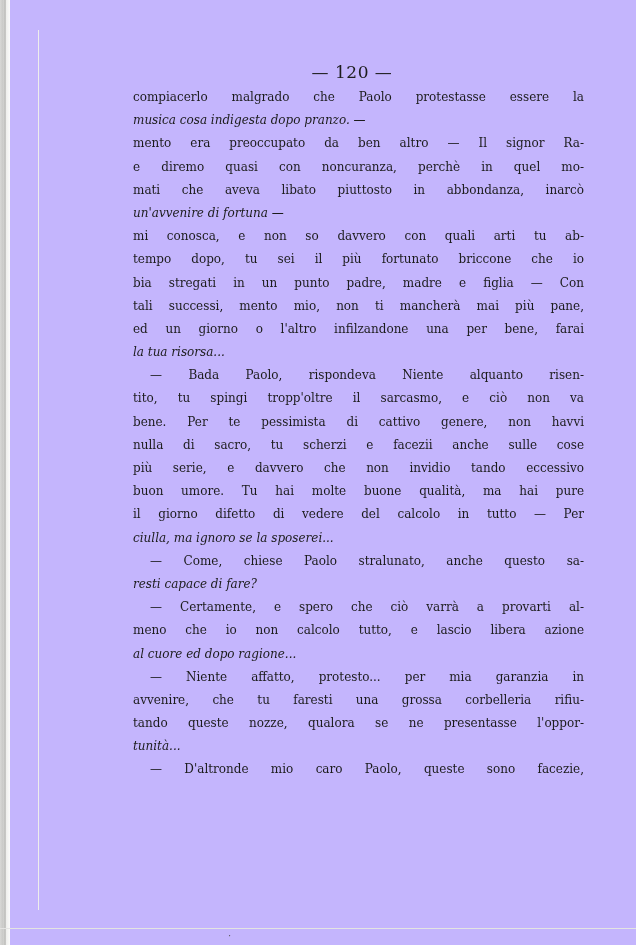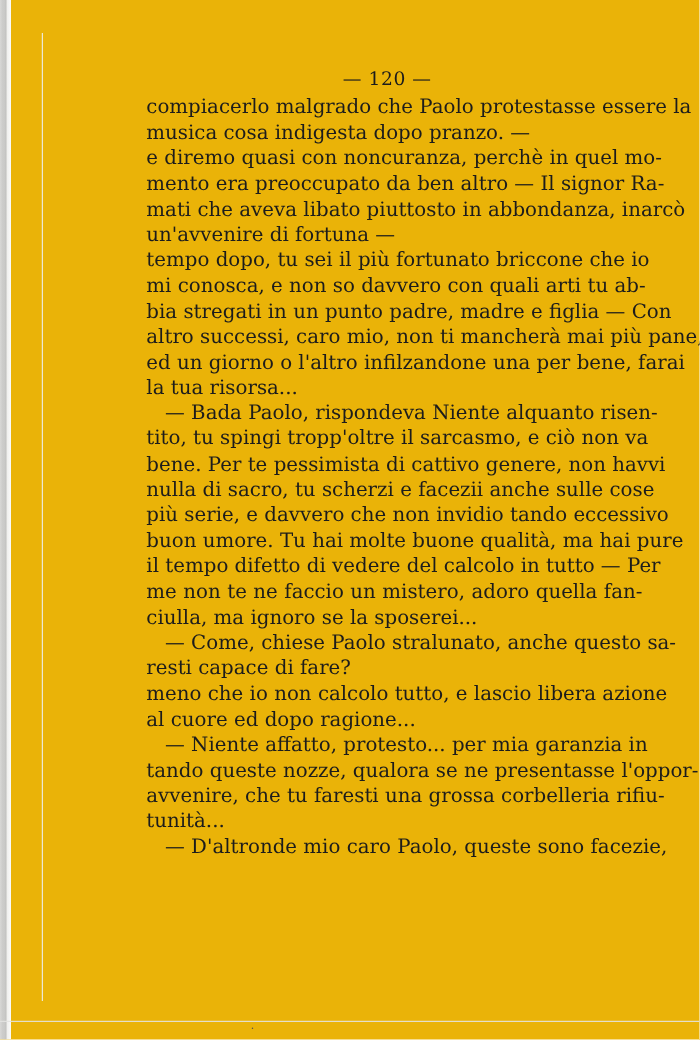--- a/index.html
+++ b/index.html
@@ -12,21 +12,21 @@
       height: 945px;
       position: relative;
       overflow: hidden;
       font-family: "DejaVu Serif", "Liberation Serif", serif;
       color: #1c1c1c;
     }
     .page {
       position: absolute;
       left: 0; top: 0;
       width: 636px; height: 945px;
-      background: #eab308;
+      background: #c4b5fd;
     }
     .spine-shadow {
       position: absolute;
       left: 0; top: 0;
       width: 10px; height: 945px;
       background: linear-gradient(to right, #d8d8d6 0px, #c9c9c7 3px, #eeeeec 6px, #fbfbfa 10px);
     }
     .spine-line {
       position: absolute;
       left: 4px; top: 0;
@@ -54,32 +54,33 @@
       margin-left: 34px;
       text-align: center;
       font-size: 17px;
       letter-spacing: 0.5px;
     }
     .text-block {
       position: absolute;
       left: 133px;
       top: 86px;
       width: 451px;
-      font-size: 18px;
+      font-size: 12px;
       line-height: 23.2px;
     }
     .line {
       display: block;
       white-space: nowrap;
       text-align: justify;
       text-align-last: justify;
       height: 23.2px;
     }
     .line.last {
       text-align-last: left;
+      font-style: italic;
     }
     .line.indent {
       padding-left: 17px;
     }
     .speck {
       position: absolute;
       left: 228px; top: 930px;
       font-size: 10px;
       color: #555;
     }
@@ -91,44 +92,44 @@
   <div class="spine-shadow"></div>
   <div class="spine-line"></div>
   <div class="inner-line"></div>
   <div class="bottom-line"></div>
 
   <div class="folio">— 120 —</div>
 
   <div class="text-block" id="text-block">
       <span class="line">compiacerlo malgrado che Paolo protestasse essere la</span>
       <span class="line last">musica cosa indigesta dopo pranzo. —</span>
+      <span class="line">mento era preoccupato da ben altro — Il signor Ra-</span>
       <span class="line">e diremo quasi con noncuranza, perchè in quel mo-</span>
-      <span class="line">mento era preoccupato da ben altro — Il signor Ra-</span>
       <span class="line">mati che aveva libato piuttosto in abbondanza, inarcò</span>
       <span class="line last">un'avvenire di fortuna —</span>
+      <span class="line">mi conosca, e non so davvero con quali arti tu ab-</span>
       <span class="line">tempo dopo, tu sei il più fortunato briccone che io</span>
-      <span class="line">mi conosca, e non so davvero con quali arti tu ab-</span>
       <span class="line">bia stregati in un punto padre, madre e figlia — Con</span>
-      <span class="line">altro successi, caro mio, non ti mancherà mai più pane,</span>
+      <span class="line">tali successi, mento mio, non ti mancherà mai più pane,</span>
       <span class="line">ed un giorno o l'altro infilzandone una per bene, farai</span>
       <span class="line last">la tua risorsa...</span>
       <span class="line indent">— Bada Paolo, rispondeva Niente alquanto risen-</span>
       <span class="line">tito, tu spingi tropp'oltre il sarcasmo, e ciò non va</span>
       <span class="line">bene. Per te pessimista di cattivo genere, non havvi</span>
       <span class="line">nulla di sacro, tu scherzi e facezii anche sulle cose</span>
       <span class="line">più serie, e davvero che non invidio tando eccessivo</span>
       <span class="line">buon umore. Tu hai molte buone qualità, ma hai pure</span>
-      <span class="line">il tempo difetto di vedere del calcolo in tutto — Per</span>
-      <span class="line">me non te ne faccio un mistero, adoro quella fan-</span>
+      <span class="line">il giorno difetto di vedere del calcolo in tutto — Per</span>
       <span class="line last">ciulla, ma ignoro se la sposerei...</span>
       <span class="line indent">— Come, chiese Paolo stralunato, anche questo sa-</span>
       <span class="line last">resti capace di fare?</span>
+      <span class="line indent">— Certamente, e spero che ciò varrà a provarti al-</span>
       <span class="line">meno che io non calcolo tutto, e lascio libera azione</span>
       <span class="line last">al cuore ed dopo ragione...</span>
       <span class="line indent">— Niente affatto, protesto... per mia garanzia in</span>
+      <span class="line">avvenire, che tu faresti una grossa corbelleria rifiu-</span>
       <span class="line">tando queste nozze, qualora se ne presentasse l'oppor-</span>
-      <span class="line">avvenire, che tu faresti una grossa corbelleria rifiu-</span>
       <span class="line last">tunità...</span>
       <span class="line indent">— D'altronde mio caro Paolo, queste sono facezie,</span>
     </div>
 
   <div class="speck">·</div>
 </div>
 
 </body></html>

